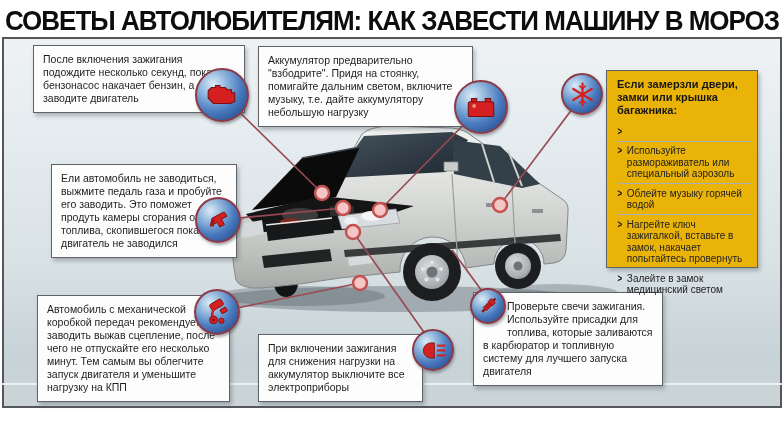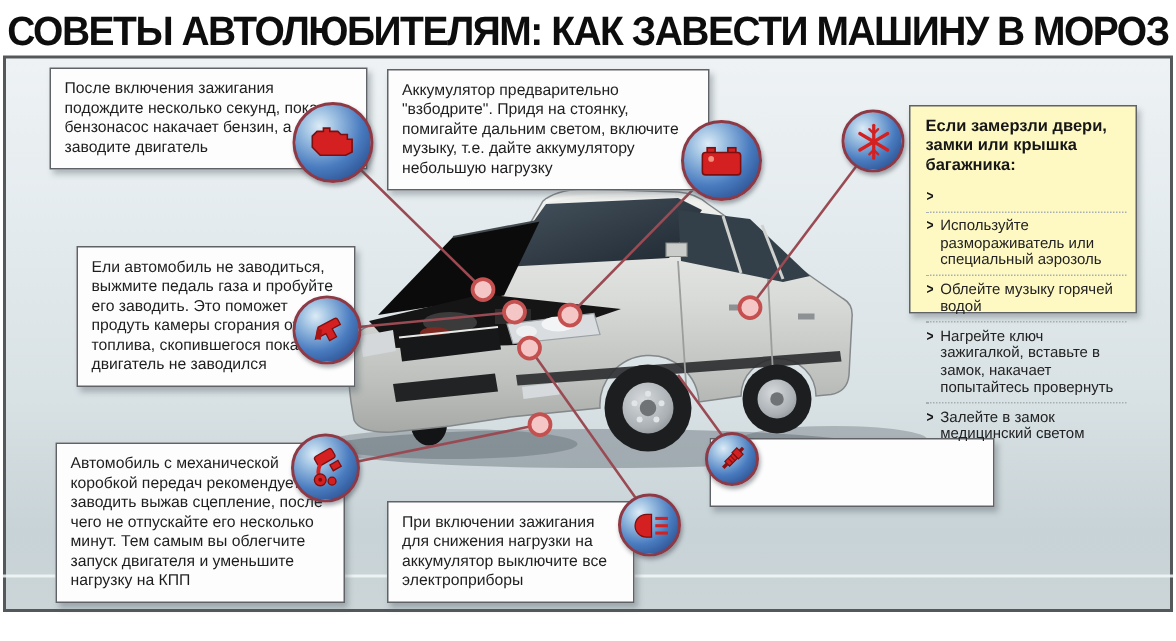--- a/index.html
+++ b/index.html
@@ -30,22 +30,22 @@
   .icon-spacer { float:left; width:24px; height:30px; }
 
   .icon-circle {
     position:absolute; z-index:4; border-radius:50%;
     background:radial-gradient(circle at 32% 28%, #dcebf6 0%, #9ec1e2 22%, #4a7cc0 56%, #1c3d7c 100%);
     border:2px solid #8d3a46; box-shadow:1px 2px 3px rgba(55,65,75,.45);
     display:flex; align-items:center; justify-content:center;
   }
 
   .side-panel {
-    position:absolute; z-index:3; left:606px; top:70px; width:152px; height:139px;
-    background:#fef9c3; border:1px solid #5f6367; box-shadow:2px 3px 4px rgba(80,90,96,.38);
+    position:absolute; z-index:3; left:606px; top:70px; width:152px; height:198px;
+    background:#eab308; border:1px solid #5f6367; box-shadow:2px 3px 4px rgba(80,90,96,.38);
     padding:7px 6px 4px 10px;
   }
   .side-panel .hdr { font-size:11px; font-weight:bold; line-height:13px; color:#161616; margin-bottom:5px; }
   .sp-item { display:flex; font-size:10px; line-height:11.5px; color:#222; padding:3.5px 0; }
   .sp-item + .sp-item { border-top:1px dotted #a6b0b4; }
   .sp-item .chev { font-weight:900; color:#111; margin-right:4px; font-size:10px; transform:scaleX(.8); }
 </style>
 </head>
 <body>
 
@@ -168,20 +168,21 @@
   <div class="callout" style="left:37px; top:295px; width:193px;">
     <span>Автомобиль с механической коробкой передач рекомендуется заводить выжав сцепление, после чего не отпускайте его несколько минут. Тем самым вы облегчите запуск двигателя и уменьшите нагрузку на КПП</span>
   </div>
 
   <div class="callout" style="left:258px; top:334px; width:165px;">
     <span>При включении зажигания для снижения нагрузки на аккумулятор выключите все электроприборы</span>
   </div>
 
   <div class="callout" style="left:473px; top:292px; width:190px;">
     <span class="icon-spacer"></span>
+    <span>Проверьте свечи зажигания. Используйте присадки для топлива, которые заливаются в карбюратор и топливную систему для лучшего запуска двигателя</span>
   </div>
 
   <div class="side-panel">
     <div class="hdr">Если замерзли двери, замки или крышка багажника:</div>
     <div class="sp-item">
       <span class="chev">&gt;</span>
     </div>
     <div class="sp-item">
       <span class="chev">&gt;</span>
       <span>Используйте размораживатель или специальный аэрозоль</span>

